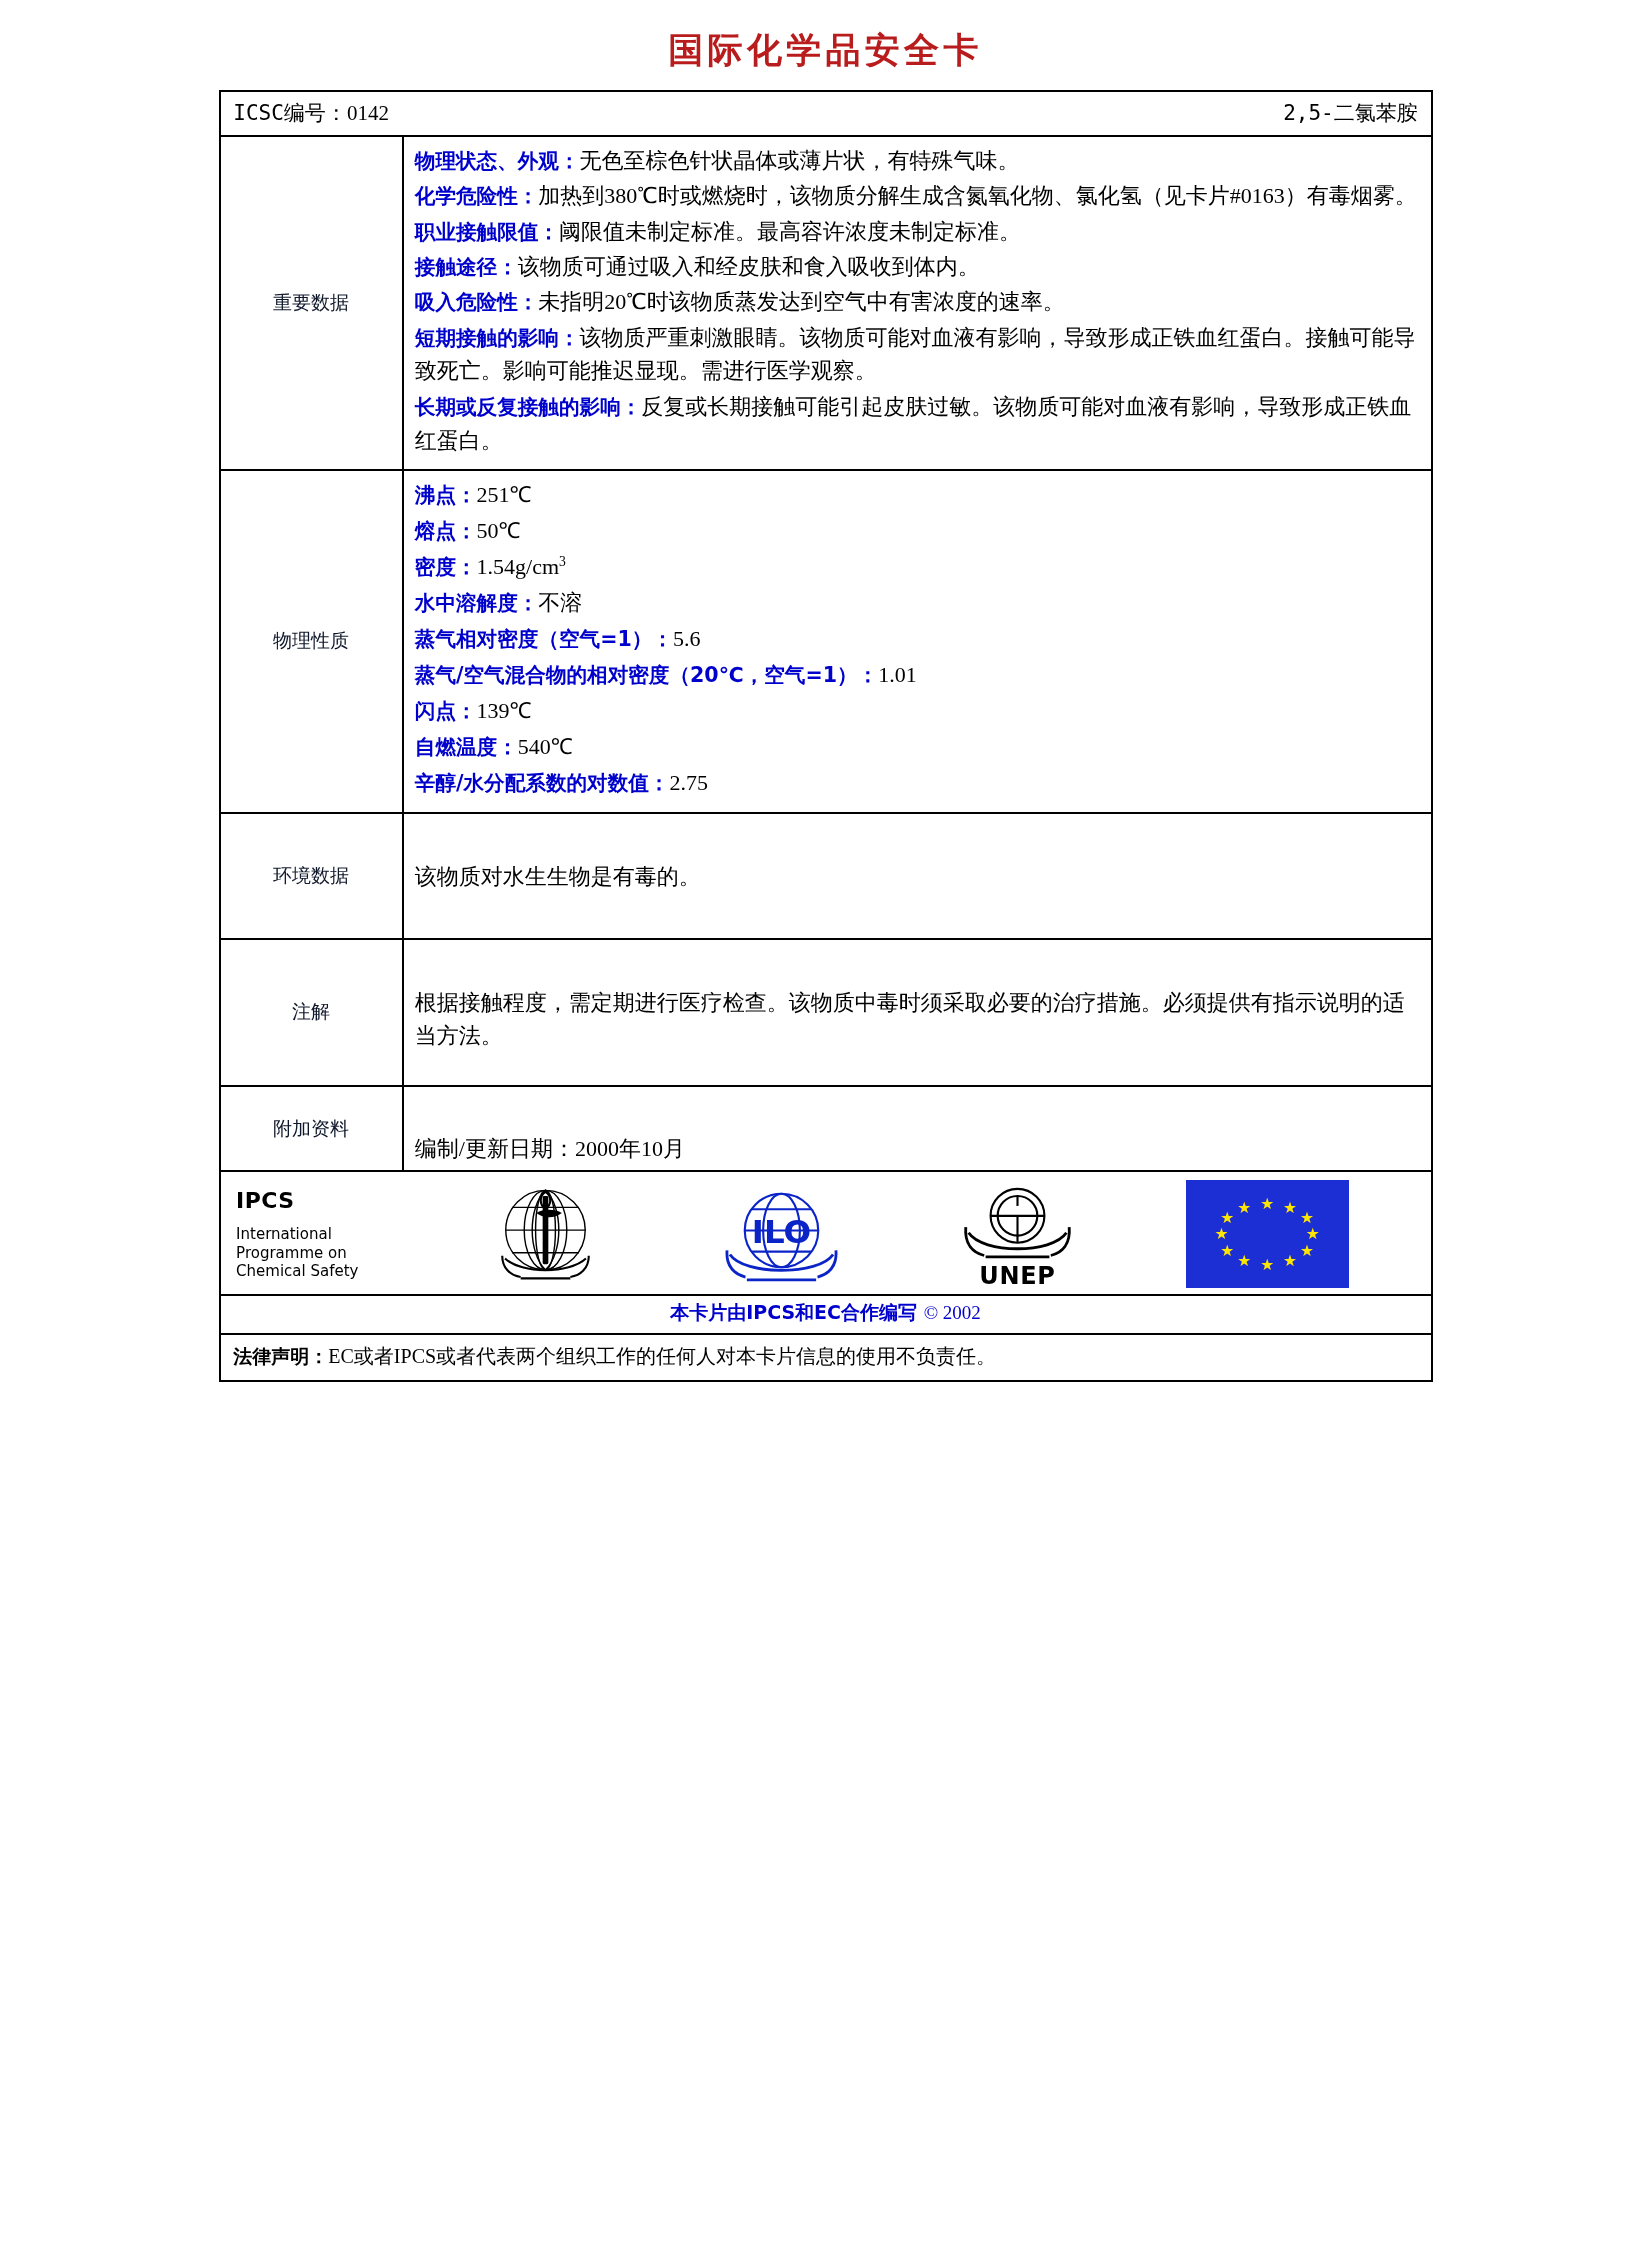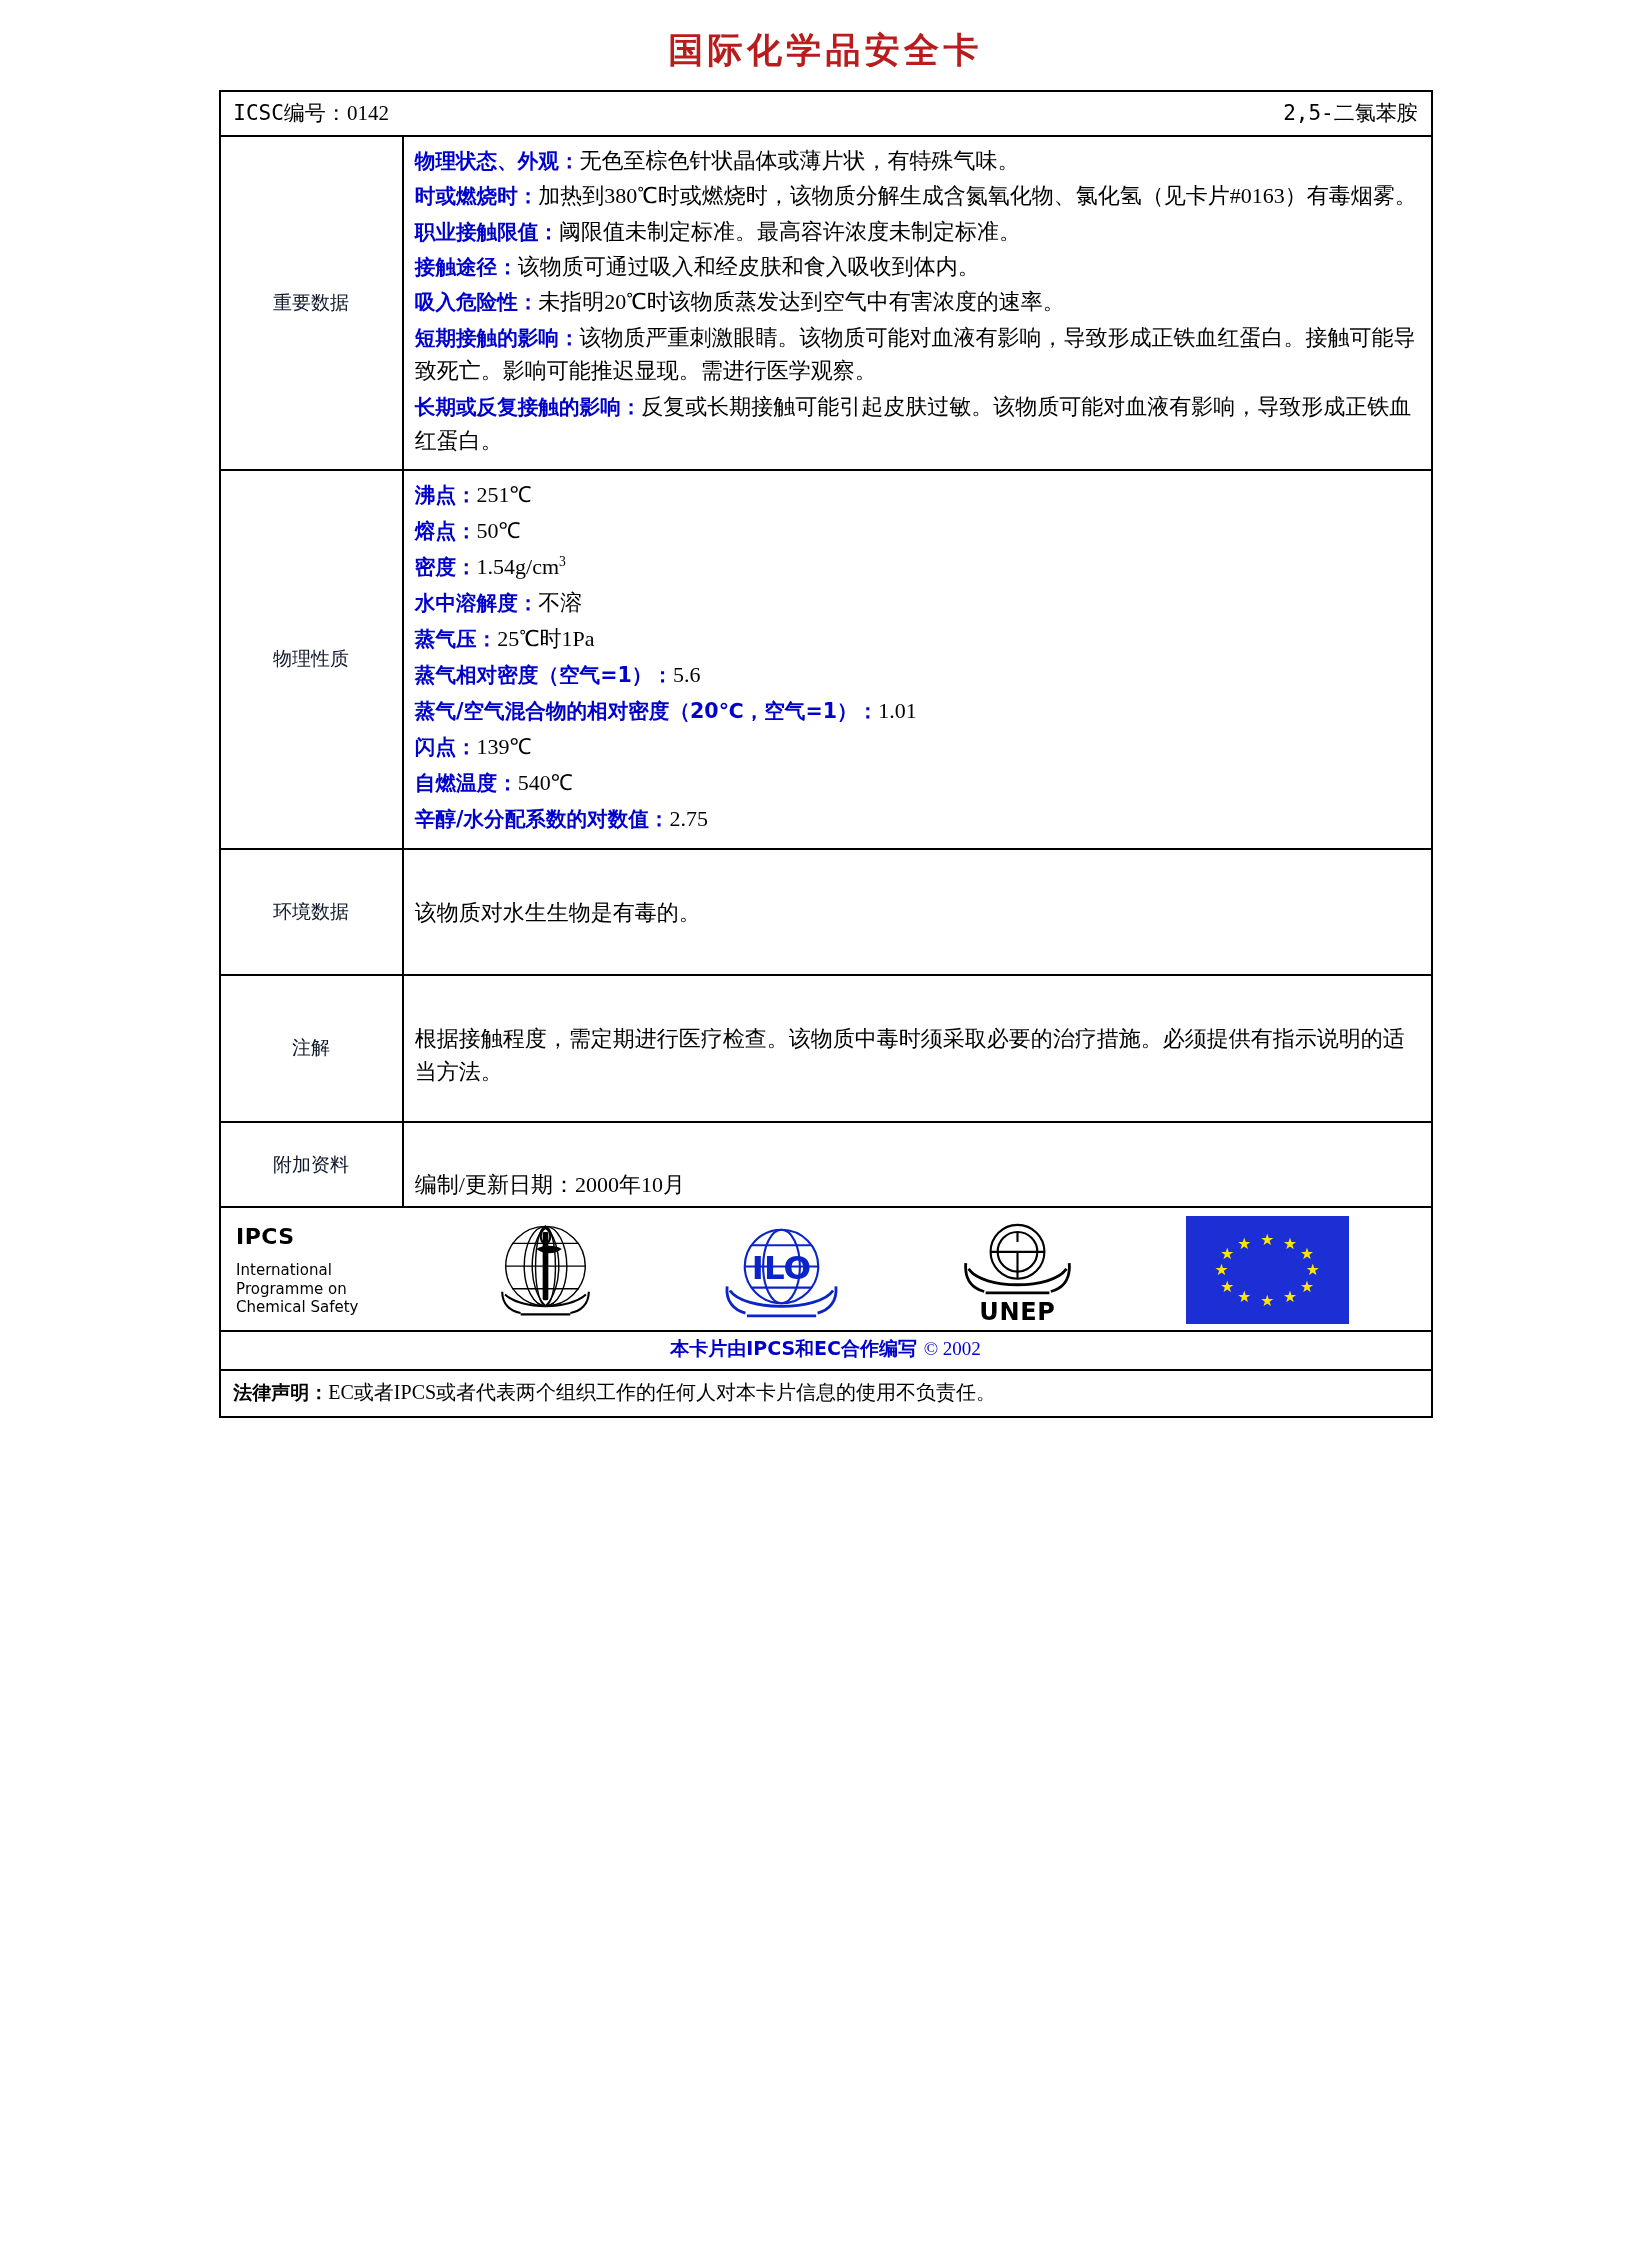--- a/index.html
+++ b/index.html
@@ -215,21 +215,21 @@
       <div class="chem-name">2,5-二氯苯胺</div>
     </div>
 
     <div class="row">
       <div class="label-cell">重要数据</div>
       <div class="content-cell">
         <p class="para">
           <span class="kw">物理状态、外观：</span><span class="txt">无色至棕色针状晶体或薄片状，有特殊气味。</span>
         </p>
         <p class="para">
-          <span class="kw">时或燃烧时：</span><span class="txt">加热到380℃时或燃烧时，该物质分解生成含氮氧化物、氯化氢（见卡片#0163）有毒烟雾。</span>
+          <span class="kw">化学危险性：</span><span class="txt">加热到380℃时或燃烧时，该物质分解生成含氮氧化物、氯化氢（见卡片#0163）有毒烟雾。</span>
         </p>
         <p class="para">
           <span class="kw">职业接触限值：</span><span class="txt">阈限值未制定标准。最高容许浓度未制定标准。</span>
         </p>
         <p class="para">
           <span class="kw">接触途径：</span><span class="txt">该物质可通过吸入和经皮肤和食入吸收到体内。</span>
         </p>
         <p class="para">
           <span class="kw">吸入危险性：</span><span class="txt">未指明20℃时该物质蒸发达到空气中有害浓度的速率。</span>
         </p>
@@ -249,23 +249,20 @@
           <span class="kw">沸点：</span><span class="txt">251℃</span>
         </p>
         <p class="prop-line">
           <span class="kw">熔点：</span><span class="txt">50℃</span>
         </p>
         <p class="prop-line">
           <span class="kw">密度：</span><span class="txt">1.54g/cm</span><span class="txt sup">3</span>
         </p>
         <p class="prop-line">
           <span class="kw">水中溶解度：</span><span class="txt">不溶</span>
-        </p>
-        <p class="prop-line">
-          <span class="kw">蒸气压：</span><span class="txt">25℃时1Pa</span>
         </p>
         <p class="prop-line">
           <span class="kw">蒸气相对密度（空气=1）：</span><span class="txt">5.6</span>
         </p>
         <p class="prop-line">
           <span class="kw">蒸气/空气混合物的相对密度（20℃，空气=1）：</span><span class="txt">1.01</span>
         </p>
         <p class="prop-line">
           <span class="kw">闪点：</span><span class="txt">139℃</span>
         </p>

